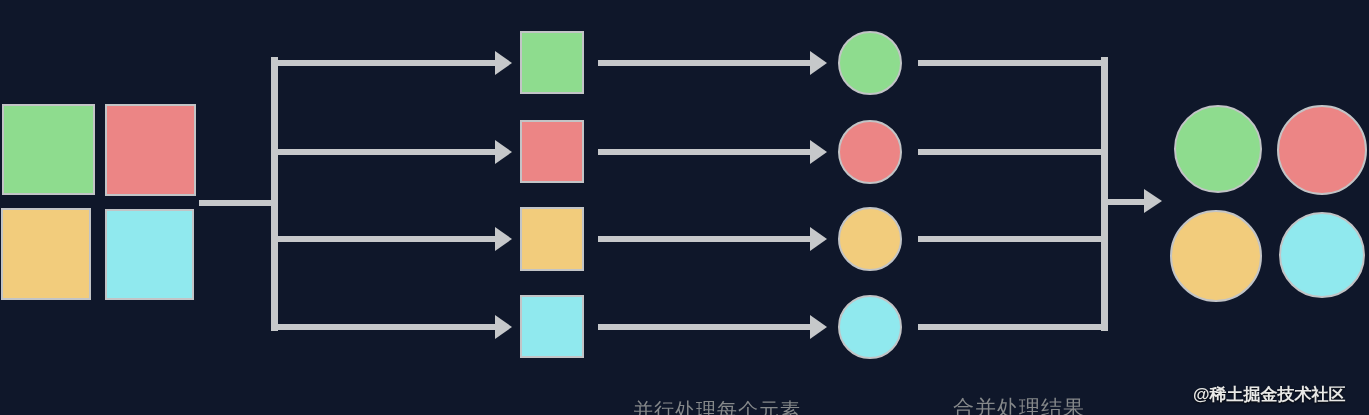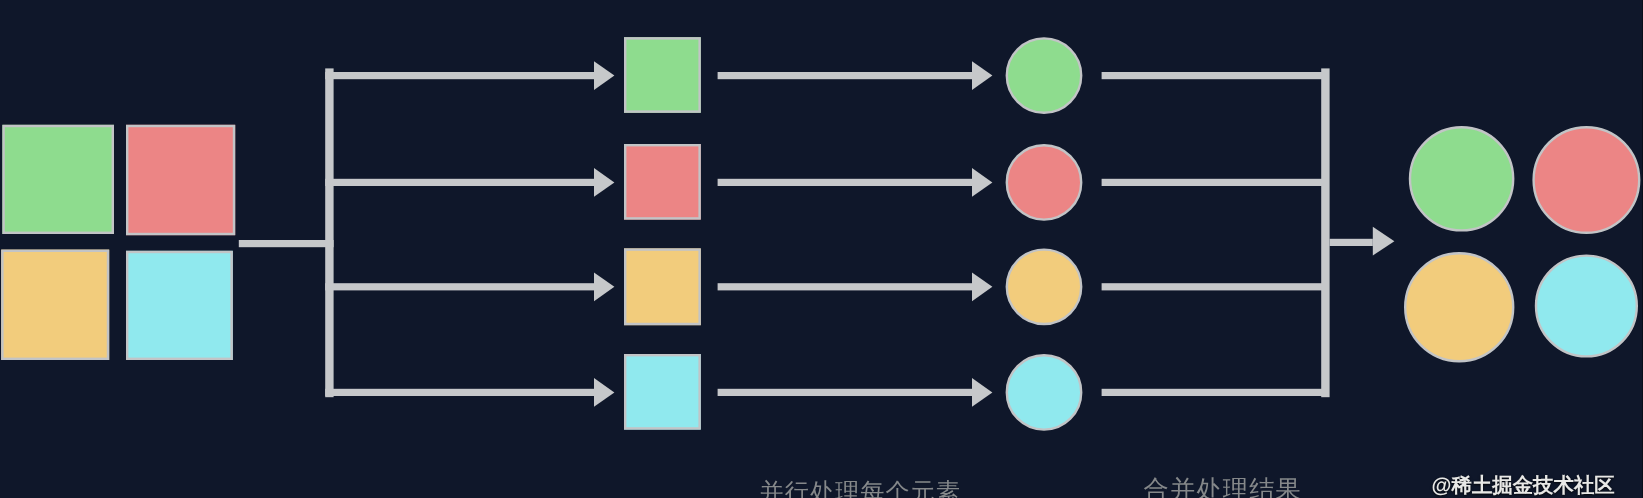--- a/index.html
+++ b/index.html
@@ -18,21 +18,21 @@
   .caption{
     position:absolute;
     color:#85888a;
     letter-spacing:1px;
     white-space:nowrap;
   }
   .caption-process{left:633px;top:397px;font-size:20px;}
   .caption-merge{left:953px;top:394px;font-size:21px;}
   .watermark{
     position:absolute;
-    left:1193px;top:393px;
+    left:1193px;top:383px;
     font-size:17px;
     font-weight:bold;
     color:#e8e8e6;
     text-shadow:0 1px 2px rgba(0,0,0,.85);
     white-space:nowrap;
   }
 </style>
 </head>
 <body>
 

